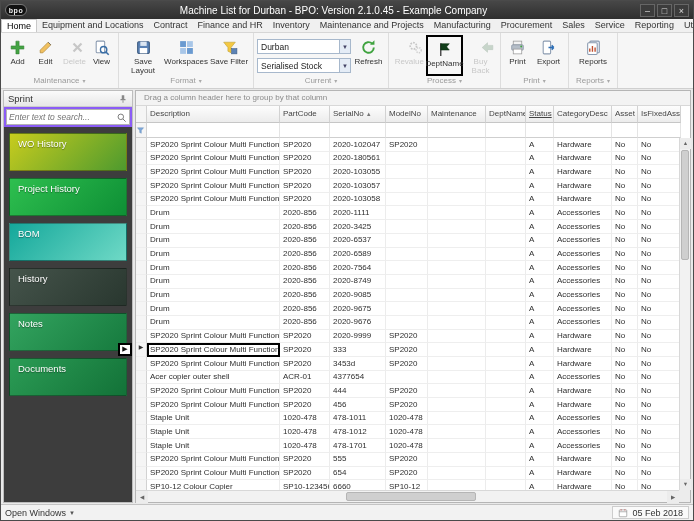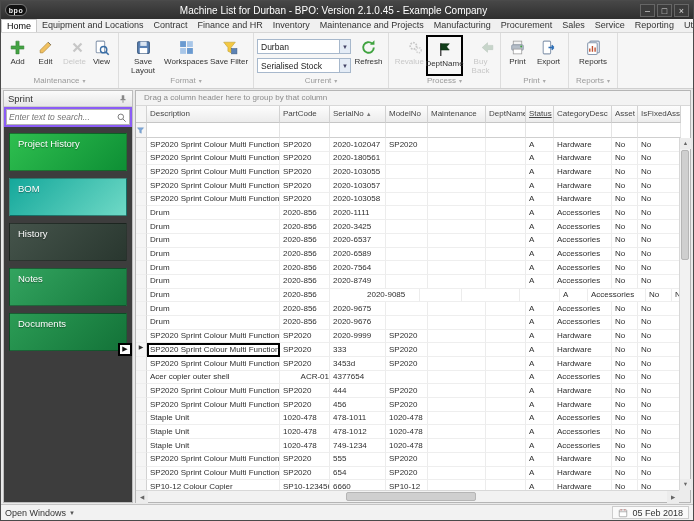--- a/index.html
+++ b/index.html
@@ -282,20 +282,21 @@
       <div class="searchwrap">
         <div class="searchbox">
           <input type="text" placeholder="Enter text to search..." style="">
           <svg width="11" height="11" viewBox="0 0 16 16">
               <circle cx="7" cy="7" r="4" fill="none" stroke="#777" stroke-width="1.4"></circle>
               <path d="M10 10l4 4" stroke="#777" stroke-width="1.4"></path>
             </svg>
         </div>
       </div>
       <div class="fn-list">
+          <div class="fnbtn" style="background: linear-gradient(135deg, rgb(200, 204, 30) 0%, rgb(78, 154, 46) 100%);"><span>WO History</span></div>
           <div class="fnbtn" style="background: linear-gradient(135deg, rgb(46, 191, 79) 0%, rgb(14, 143, 53) 100%);"><span>Project History</span></div>
           <div class="fnbtn" style="background: linear-gradient(135deg, rgb(21, 168, 155) 0%, rgb(111, 217, 198) 100%);"><span>BOM</span></div>
           <div class="fnbtn" style="background: linear-gradient(135deg, rgb(69, 84, 75) 0%, rgb(41, 55, 47) 100%);"><span>History</span></div>
           <div class="fnbtn" style="background: linear-gradient(135deg, rgb(51, 164, 95) 0%, rgb(22, 122, 62) 100%);"><span>Notes</span></div>
           <div class="fnbtn" style="background: linear-gradient(135deg, rgb(43, 156, 85) 0%, rgb(19, 114, 56) 100%);"><span>Documents</span></div>
         </div>
     </div>
 
     <div class="gridpanel">
       <div class="group-hint">Drag a column header here to group by that column</div>
@@ -470,21 +471,21 @@
             <div class="gcell" style="width: 40px;"></div>
             <div class="gcell" style="width: 28px;">A</div>
             <div class="gcell" style="width: 58px;">Accessories</div>
             <div class="gcell" style="width: 26px;">No</div>
             <div class="gcell" style="width: 43px;">No</div>
           </div>
           <div class="grow">
             <div class="gcell indcell"></div>
             <div class="gcell" style="width: 133px;">Drum</div>
             <div class="gcell" style="width: 50px;">2020-856</div>
-            <div class="gcell" style="width: 56px; margin-left: 34px;">2020-9085</div>
+            <div class="gcell" style="width: 56px;">2020-9085</div>
             <div class="gcell" style="width: 42px;"></div>
             <div class="gcell" style="width: 58px;"></div>
             <div class="gcell" style="width: 40px;"></div>
             <div class="gcell" style="width: 28px;">A</div>
             <div class="gcell" style="width: 58px;">Accessories</div>
             <div class="gcell" style="width: 26px;">No</div>
             <div class="gcell" style="width: 43px;">No</div>
           </div>
           <div class="grow">
             <div class="gcell indcell"></div>
@@ -547,21 +548,21 @@
             <div class="gcell" style="width: 58px;"></div>
             <div class="gcell" style="width: 40px;"></div>
             <div class="gcell" style="width: 28px;">A</div>
             <div class="gcell" style="width: 58px;">Hardware</div>
             <div class="gcell" style="width: 26px;">No</div>
             <div class="gcell" style="width: 43px;">No</div>
           </div>
           <div class="grow">
             <div class="gcell indcell"></div>
             <div class="gcell" style="width: 133px;">Acer copier outer shell</div>
-            <div class="gcell" style="width: 50px; text-align: right;">ACR-01</div>
+            <div class="gcell" style="width: 50px;">ACR-01</div>
             <div class="gcell" style="width: 56px;">4377654</div>
             <div class="gcell" style="width: 42px;"></div>
             <div class="gcell" style="width: 58px;"></div>
             <div class="gcell" style="width: 40px;"></div>
             <div class="gcell" style="width: 28px;">A</div>
             <div class="gcell" style="width: 58px;">Accessories</div>
             <div class="gcell" style="width: 26px;">No</div>
             <div class="gcell" style="width: 43px;">No</div>
           </div>
           <div class="grow">
@@ -613,21 +614,21 @@
             <div class="gcell" style="width: 40px;"></div>
             <div class="gcell" style="width: 28px;">A</div>
             <div class="gcell" style="width: 58px;">Accessories</div>
             <div class="gcell" style="width: 26px;">No</div>
             <div class="gcell" style="width: 43px;">No</div>
           </div>
           <div class="grow">
             <div class="gcell indcell"></div>
             <div class="gcell" style="width: 133px;">Staple Unit</div>
             <div class="gcell" style="width: 50px;">1020-478</div>
-            <div class="gcell" style="width: 56px;">749-1234</div>
+            <div class="gcell" style="width: 56px;">478-1701</div>
             <div class="gcell" style="width: 42px;">1020-478</div>
             <div class="gcell" style="width: 58px;"></div>
             <div class="gcell" style="width: 40px;"></div>
             <div class="gcell" style="width: 28px;">A</div>
             <div class="gcell" style="width: 58px;">Accessories</div>
             <div class="gcell" style="width: 26px;">No</div>
             <div class="gcell" style="width: 43px;">No</div>
           </div>
           <div class="grow">
             <div class="gcell indcell"></div>

